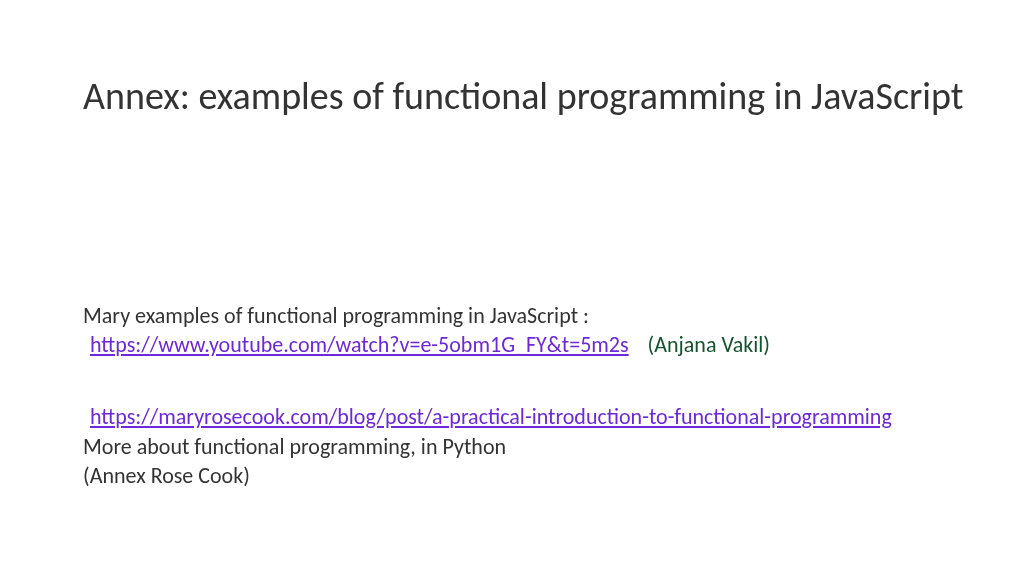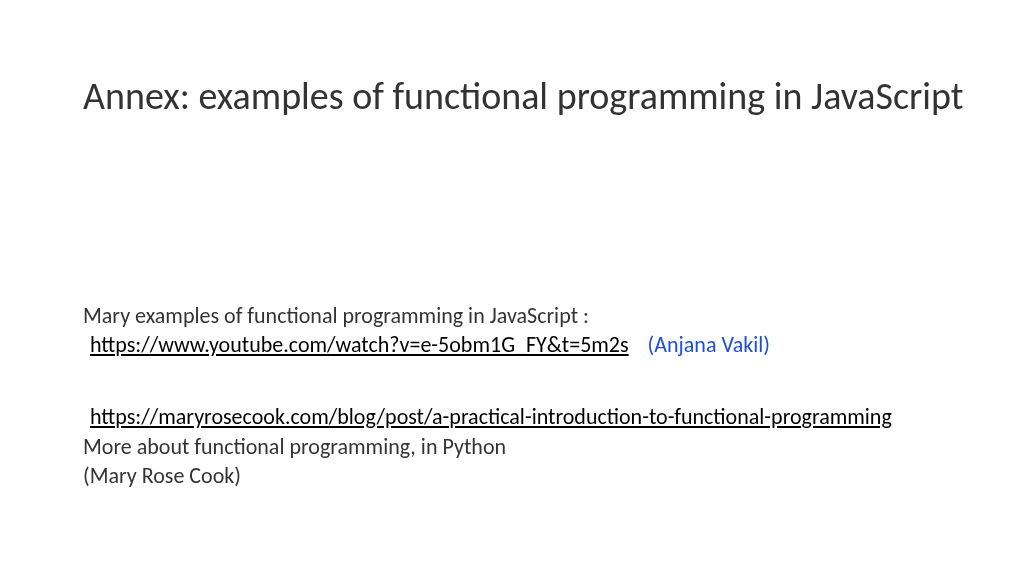--- a/index.html
+++ b/index.html
@@ -30,25 +30,25 @@
     }
     .content {
       font-size: 22px;
       line-height: 1.35;
       color: #333333;
     }
     .content p {
       margin: 0;
     }
     .link {
-      color: #000000;
+      color: #6d28d9;
       text-decoration: underline;
     }
     .author {
-      color: #1d4ed8;
+      color: #14532d;
     }
     .section-gap {
       height: 28px;
     }
   </style>
 </head>
 <body>
 
 <div class="slide">
   <h1 class="title">Annex: examples of functional programming in JavaScript</h1>
@@ -56,15 +56,15 @@
   <div class="content">
     <p>Mary examples of functional programming in JavaScript :</p>
     <p>
       <span class="link">https://www.youtube.com/watch?v=e-5obm1G_FY&amp;t=5m2s</span><span class="author">  (Anjana Vakil)</span>
     </p>
     <div class="section-gap"></div>
     <p>
       <span class="link">https://maryrosecook.com/blog/post/a-practical-introduction-to-functional-programming</span>
     </p>
     <p>More about functional programming, in Python</p>
-    <p>(Mary Rose Cook)</p>
+    <p>(Annex Rose Cook)</p>
   </div>
 </div>
 
 </body></html>

